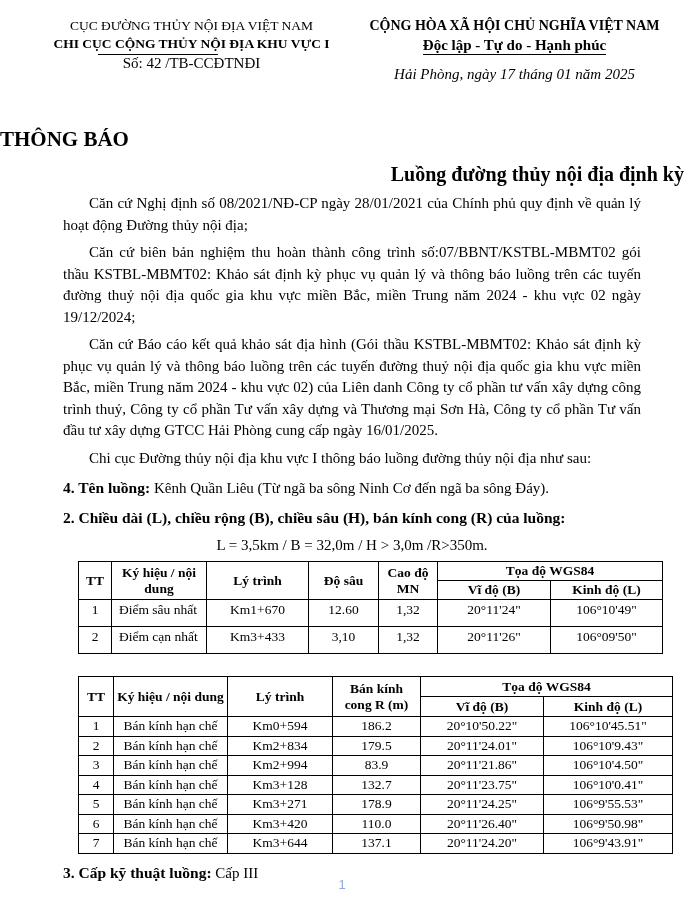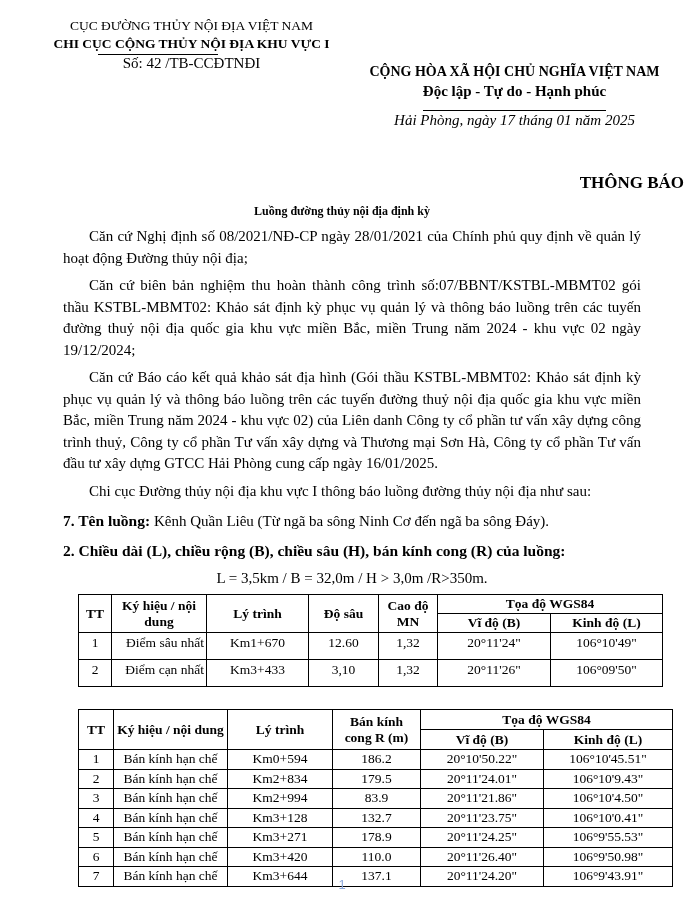--- a/index.html
+++ b/index.html
@@ -14,28 +14,28 @@
   .page { width: 684px; height: 897px; position: relative; background: #fff; }
 
   
   .header { display: flex; padding: 17px 10px 0 28px; }
   .hdr-left  { width: 327px; text-align: center; }
   .hdr-right { flex: 1; text-align: center; }
   .hdr-left .l1 { font-size: 13.5px; line-height: 18px; }
   .hdr-left .l2 { font-size: 13.5px; line-height: 18px; font-weight: bold; }
   .hdr-underline { width: 120px; border-bottom: 1.3px solid #000; margin: 1px 0 0 70px; }
   .doc-number { font-size: 15px; }
-  .hdr-right .l1 { font-size: 14px; line-height: 18px; font-weight: bold; margin-top: 46px; }
+  .hdr-right .l1 { font-size: 14px; line-height: 18px; font-weight: bold; }
   .hdr-right .l2 { font-size: 15px; line-height: 19px; font-weight: bold; margin-top: 1px; }
-  .hdr-right .l2 span { border-bottom: 1.3px solid #000; padding-bottom: 11px; }
+  .hdr-right .l2 span { border-bottom: 1.3px solid #000; padding-bottom: 1px; }
   .date-line { font-size: 15px; font-weight: normal; font-style: italic; margin-top: 11px; }
 
   
-  .doc-title    { text-align: right; font-weight: bold; font-size: 17px; margin-top: 44px; }
-  .doc-subtitle { text-align: center; font-weight: bold; font-size: 12px; margin-top: 11px; }
+  .doc-title    { text-align: left; font-weight: bold; font-size: 21px; margin-top: 44px; }
+  .doc-subtitle { text-align: right; font-weight: bold; font-size: 20px; margin-top: 11px; }
 
   
   .content { margin: 7px 43px 0 63px; font-size: 15px; }
   .para { text-align: justify; text-indent: 26px; line-height: 21.5px; margin-top: 6px; }
   .sec-heading { font-weight: bold; font-size: 15.5px; margin-top: 8px; line-height: 21px; }
   .sec-item { margin-top: 8px; line-height: 21px; }
   .sec-item b { font-size: 15.5px; }
   .dims { text-align: center; margin-top: 6px; line-height: 20px; }
 
   
@@ -45,21 +45,21 @@
     border: 1.6px solid #000;
     font-size: 13.5px;
     margin-left: 15px;
   }
   th, td { border: 1px solid #000; text-align: center; padding: 1px 2px; }
   thead th { font-weight: bold; line-height: 16px; vertical-align: middle; }
   thead { border-bottom: 1.4px solid #000; }
   .tbl-survey { width: 584px; margin-top: 6px; }
   .tbl-survey thead tr { height: 19px; }
   .tbl-survey tbody td { height: 27px; vertical-align: top; padding-top: 2px; }
-  .tbl-survey tbody td.cell-left { text-align: right; padding-left: 7px; }
+  .tbl-survey tbody td.cell-left { text-align: left; padding-left: 7px; }
   .tbl-radius { width: 594px; margin-top: 22px; }
   .tbl-radius thead tr { height: 20px; }
   .tbl-radius tbody td { height: 19.5px; vertical-align: middle; }
 
   .page-number {
     position: absolute; bottom: 5px; left: 0; width: 100%;
     text-align: center; font-size: 13px; color: #8ea9db;
     font-family: "Liberation Sans", sans-serif;
   }
 </style>
@@ -84,21 +84,21 @@
 
   <div class="doc-title">THÔNG BÁO</div>
   <div class="doc-subtitle">Luồng đường thủy nội địa định kỳ</div>
 
   <div class="content">
     <p class="para">Căn cứ Nghị định số 08/2021/NĐ-CP ngày 28/01/2021 của Chính phủ quy định về quản lý hoạt động Đường thủy nội địa;</p>
     <p class="para">Căn cứ biên bản nghiệm thu hoàn thành công trình số:07/BBNT/KSTBL-MBMT02 gói thầu KSTBL-MBMT02: Khảo sát định kỳ phục vụ quản lý và thông báo luồng trên các tuyến đường thuỷ nội địa quốc gia khu vực miền Bắc, miền Trung năm 2024 - khu vực 02 ngày 19/12/2024;</p>
     <p class="para">Căn cứ Báo cáo kết quả khảo sát địa hình (Gói thầu KSTBL-MBMT02: Khảo sát định kỳ phục vụ quản lý và thông báo luồng trên các tuyến đường thuỷ nội địa quốc gia khu vực miền Bắc, miền Trung năm 2024 - khu vực 02) của Liên danh Công ty cổ phần tư vấn xây dựng công trình thuỷ, Công ty cổ phần Tư vấn xây dựng và Thương mại Sơn Hà, Công ty cổ phần Tư vấn đầu tư xây dựng GTCC Hải Phòng cung cấp ngày 16/01/2025.</p>
     <p class="para">Chi cục Đường thủy nội địa khu vực I thông báo luồng đường thủy nội địa như sau:</p>
 
-    <p class="sec-item"><b>7. Tên luồng:</b><span> Kênh Quần Liêu (Từ ngã ba sông Ninh Cơ đến ngã ba sông Đáy).</span></p>
+    <p class="sec-item"><b>4. Tên luồng:</b><span> Kênh Quần Liêu (Từ ngã ba sông Ninh Cơ đến ngã ba sông Đáy).</span></p>
     <p class="sec-item"><b>2. Chiều dài (L), chiều rộng (B), chiều sâu (H), bán kính cong (R) của luồng:</b></p>
     <p class="dims">L = 3,5km / B = 32,0m / H &gt; 3,0m /R&gt;350m.</p>
 
     <table class="tbl-survey">
       <colgroup>
         <col style="width:33px">
           <col style="width:95px">
           <col style="width:102px">
         <col style="width:70px">
           <col style="width:59px">

